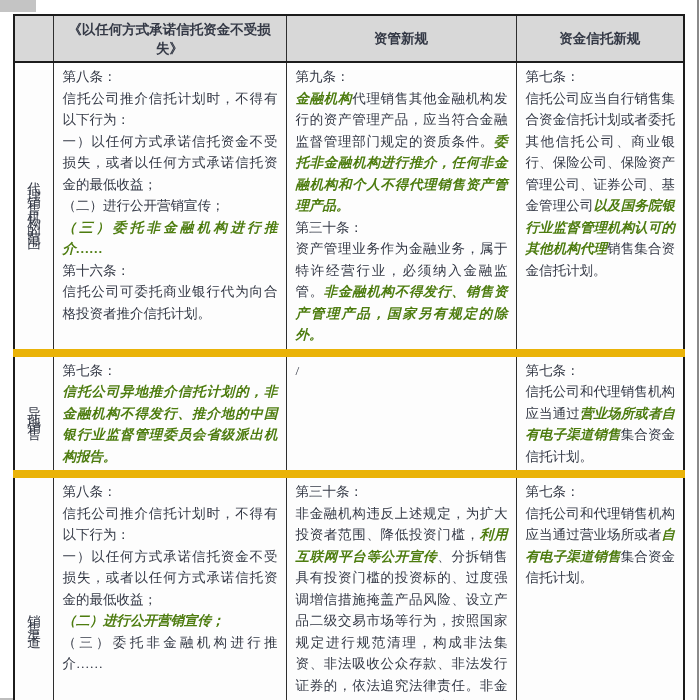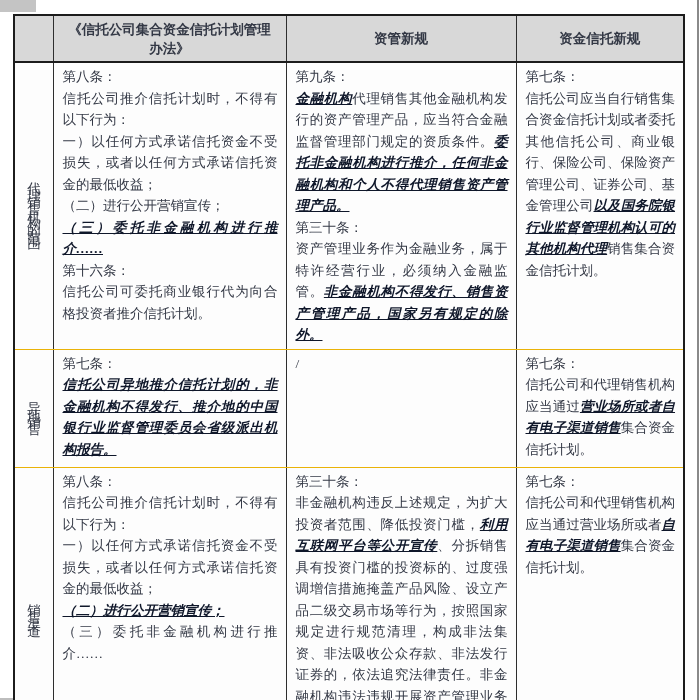--- a/index.html
+++ b/index.html
@@ -38,35 +38,34 @@
   .cmp thead th{
     background:#d8d8d8;
     font-weight:bold;
     text-align:center;
     vertical-align:middle;
     padding:2px 10px;
     line-height:19px;
     border-bottom:2px solid #1c1c1c;
     height:41px;
   }
-  .cmp tbody tr td, .cmp tbody tr th{border-bottom:1px solid #eab308;margin-left:40px;}
+  .cmp tbody tr td, .cmp tbody tr th{border-bottom:8px solid #eab308;margin-left:40px;}
   .row-1{height:259px;}
   .row-2{height:118px;}
   .row-3{height:258px;}
 
   td.cell{
     padding:3px 8px 3px 9px;
     white-space:pre-wrap;
     text-align:justify;
   }
   td.cell .em{
     font-weight:bold;
     font-style:italic;
-    color:#0f172a;
-    text-decoration:underline;
+    color:#4d7c0f;
   }
   th.vcell{
     vertical-align:middle;
     text-align:center;
     font-weight:normal;
     background:#fdfdfd;
     padding:0;
   }
   .vlabel{
     writing-mode:vertical-rl;
@@ -87,21 +86,21 @@
 <table class="cmp">
   <colgroup>
     <col class="c-label">
       <col class="c-law">
       <col class="c-zg">
       <col class="c-zj">
   </colgroup>
   <thead>
     <tr>
       <th></th>
-      <th>《信托公司集合资金信托计划管理办法》</th>
+      <th>《以任何方式承诺信托资金不受损失》</th>
       <th>资管新规</th>
       <th>资金信托新规</th>
     </tr>
   </thead>
   <tbody>
     <tr class="row-1">
       <th class="vcell"><span class="vlabel">代理销售机构的范围</span></th>
       <td class="cell"><span>第八条：
 信托公司推介信托计划时，不得有以下行为：
 一）以任何方式承诺信托资金不受损失，或者以任何方式承诺信托资金的最低收益；

